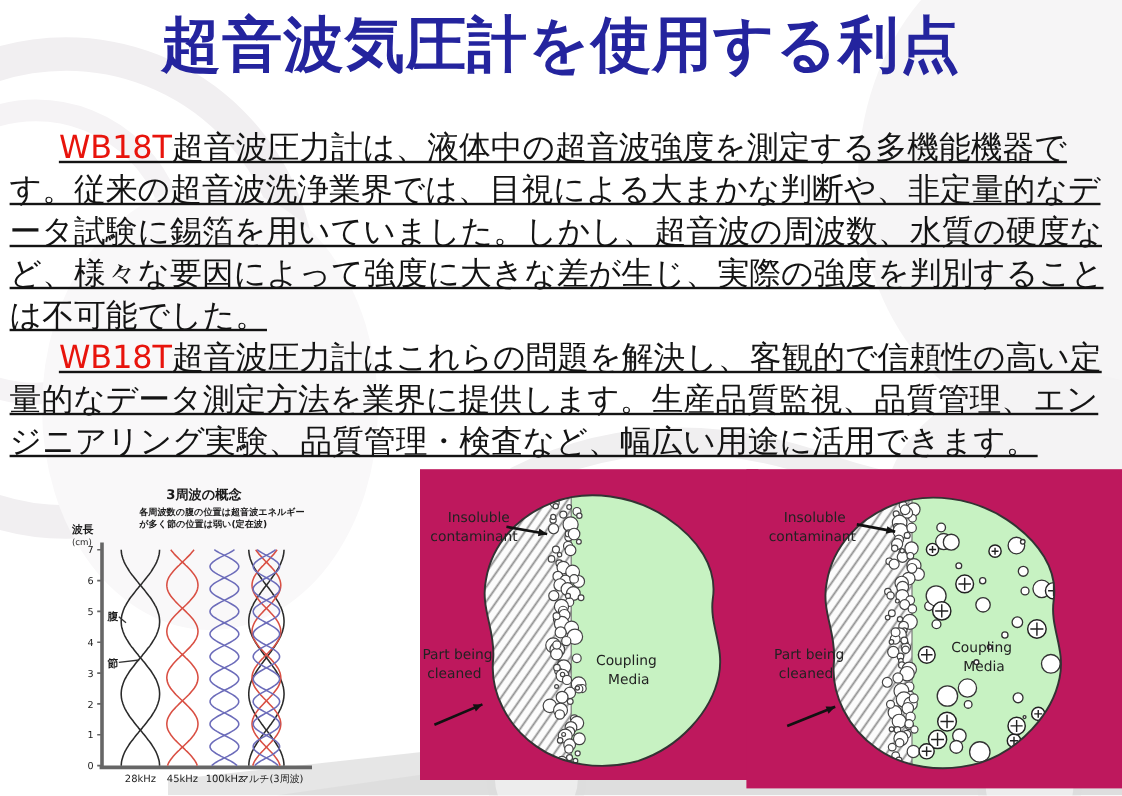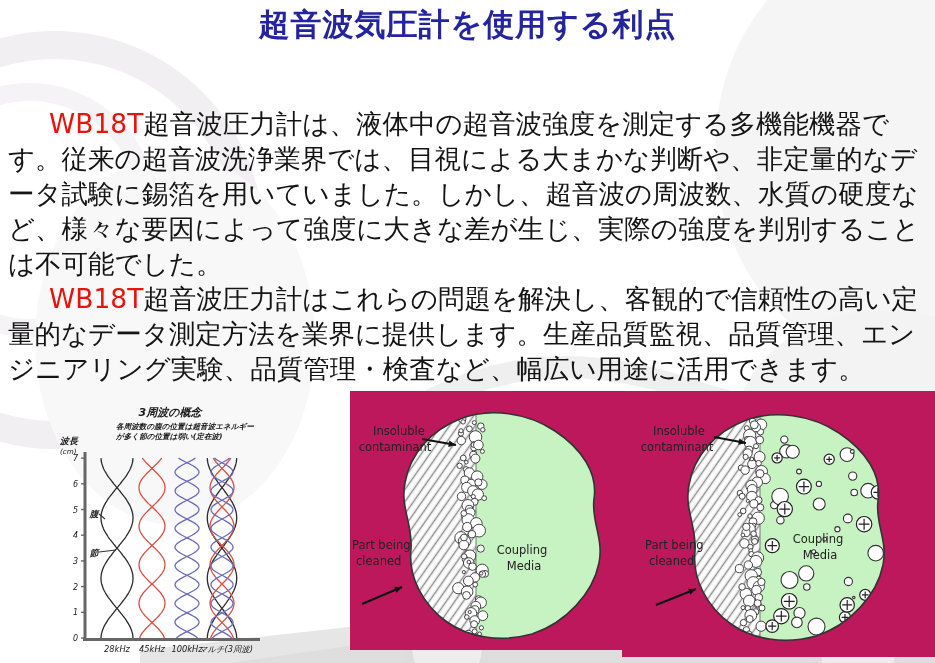--- a/index.html
+++ b/index.html
@@ -3,31 +3,32 @@
 <meta charset="utf-8">
 <style>
   html,body{margin:0;padding:0;background:#fff;}
   .slide{
     position:relative; width:935px; height:663px; overflow:hidden;
     background:#ffffff;
     font-family:"DejaVu Sans","Liberation Sans",sans-serif;
   }
   .bg-layer{position:absolute;left:0;top:0;width:935px;height:663px;z-index:0;}
   .panel{position:absolute;background:#be185d;z-index:2;}
-  .fig{position:absolute;z-index:2;font-style:italic;}
+  .fig{position:absolute;z-index:2;}
   .slide-title{
     position:absolute;left:0;right:0;top:4px;z-index:3;
-    text-align:center;font-size:31px;font-weight:bold;
+    text-align:center;font-size:50px;font-weight:bold;
     color:var(--title-color,#24249e);letter-spacing:1px;margin:0;
   }
   .body-text{
     position:absolute;left:8px;right:5px;z-index:3;margin:0;
     font-size:26.5px;line-height:35px;color:#141414;
     text-indent:1.55em;overflow-wrap:break-word;word-break:break-word;
     text-align:left;
+    text-decoration:underline;
   }
   .p1{top:106px;}
   .p2{top:281px;}
   .hl{color:var(--hl-color,#e8140c);}
   svg text{font-family:"DejaVu Sans","Liberation Sans",sans-serif;}
 </style>
 </head>
 <body>
 
 <div class="slide">

